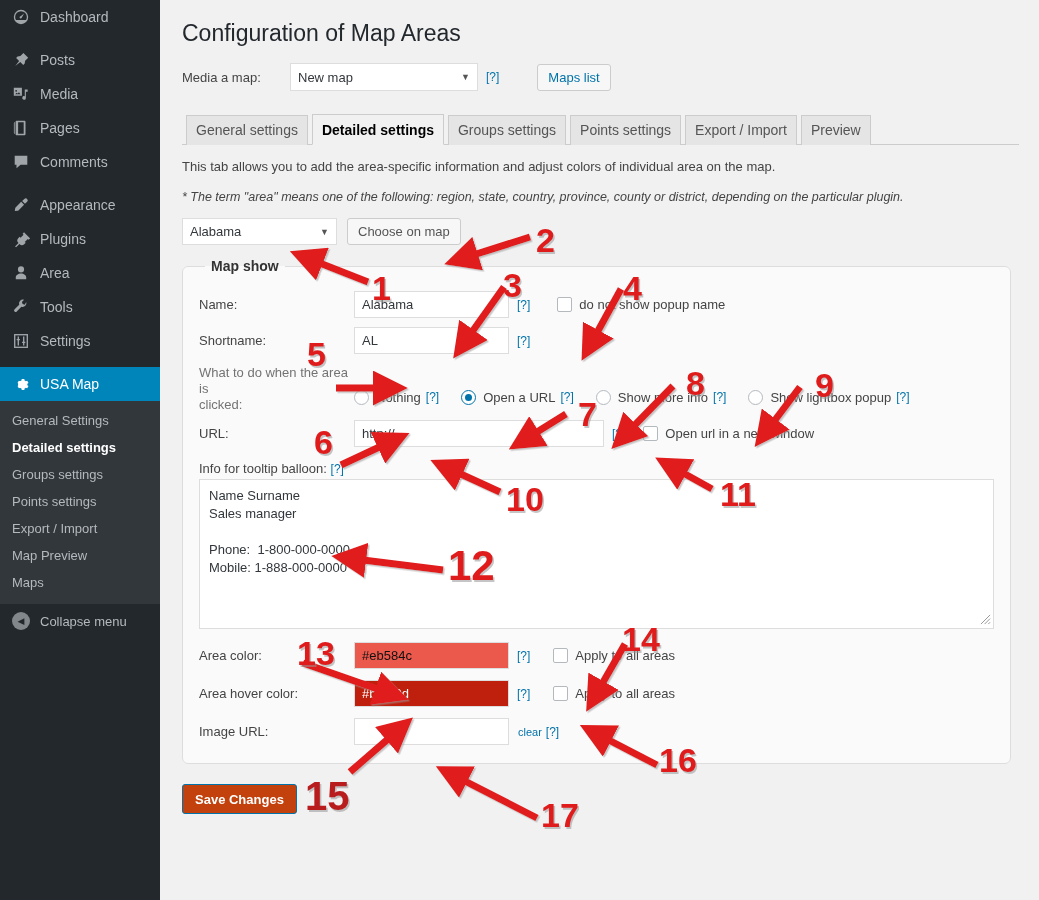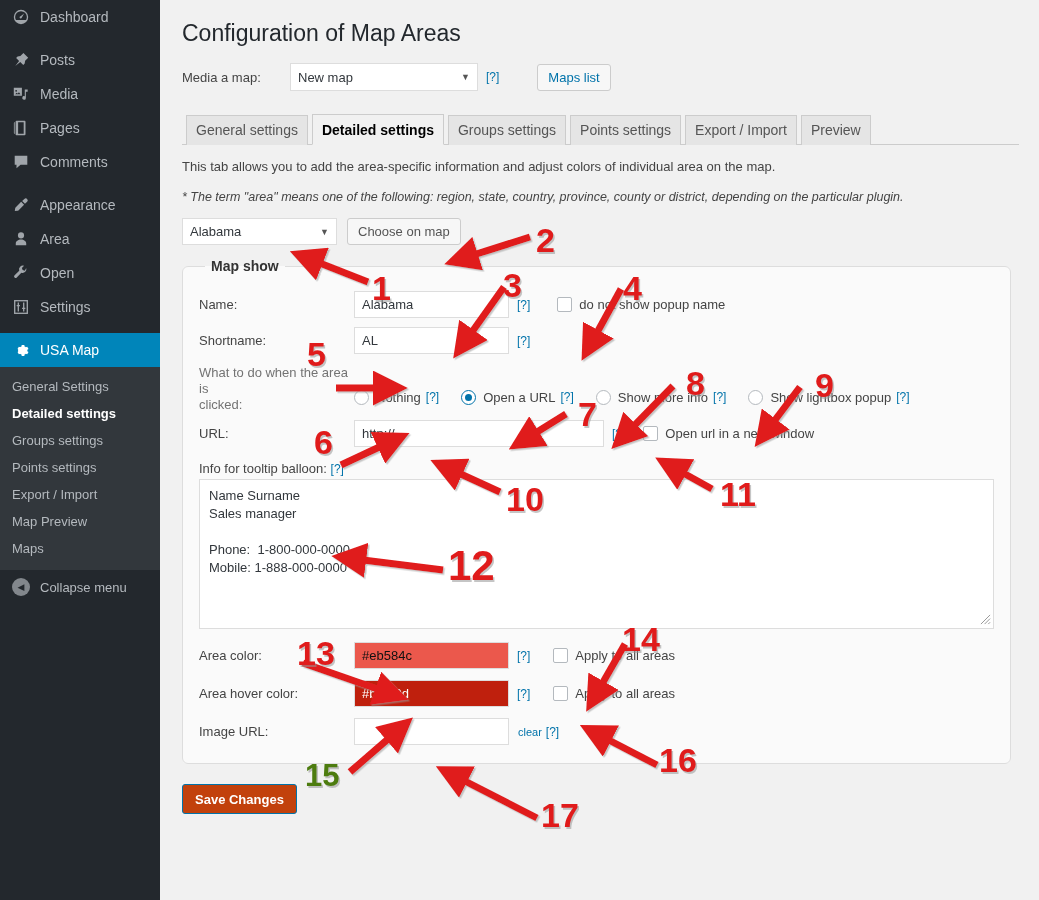--- a/index.html
+++ b/index.html
@@ -250,38 +250,46 @@
 
   <div class="menu-item">
     <span class="mi-ico">
       <svg width="18" height="18" viewBox="0 0 20 20" fill="currentColor">
           <path d="M16.8 3.2a2.2 2.2 0 0 0-3.1 0l-2.4 2.4 3.1 3.1 2.4-2.4a2.2 2.2 0 0 0 0-3.1zM10.2 6.5l-6 6c-.4.4-.6.9-.7 1.4l-.4 2.9 2.9-.4c.5-.1 1-.3 1.4-.7l6-6-3.2-3.2z"></path>
         </svg>
     </span>
     <span>Appearance</span>
   </div>
 
+  <div class="menu-item">
+    <span class="mi-ico">
+      <svg width="18" height="18" viewBox="0 0 20 20" fill="currentColor">
+          <path d="M13.4 2.6 11.8 4.2l1 1-3.3 3.3-1-1-1.6 1.6a3.8 3.8 0 0 0 .3 5.3l-3.8 3.8 1.1 1.1 3.8-3.8a3.8 3.8 0 0 0 5.3.3l1.6-1.6-1-1 3.3-3.3 1 1 1.6-1.6-5.7-5.7z"></path>
+        </svg>
+    </span>
+    <span>Plugins</span>
+  </div>
 
   <div class="menu-item">
     <span class="mi-ico">
       <svg width="18" height="18" viewBox="0 0 20 20" fill="currentColor">
           <circle cx="10" cy="6" r="3.4"></circle>
           <path d="M10 10.6c-3.2 0-5.8 1.9-5.8 4.3V17h11.6v-2.1c0-2.4-2.6-4.3-5.8-4.3z"></path>
         </svg>
     </span>
     <span>Area</span>
   </div>
 
   <div class="menu-item">
     <span class="mi-ico">
       <svg width="18" height="18" viewBox="0 0 20 20" fill="currentColor">
           <path d="M15.8 4.4a4.3 4.3 0 0 1-5.4 5.4l-5.1 5.1a1.7 1.7 0 1 1-2.4-2.4l5.1-5.1a4.3 4.3 0 0 1 5.4-5.4L11 4.4l.8 2.4 2.4.8 1.6-3.2z"></path>
         </svg>
     </span>
-    <span>Open</span>
+    <span>Tools</span>
   </div>
 
   <div class="menu-item">
     <span class="mi-ico">
       <svg width="18" height="18" viewBox="0 0 20 20" fill="none" stroke="currentColor" stroke-width="1.5">
           <rect x="3" y="3" width="14" height="14"></rect>
           <path d="M7 5v10M13 5v10M5.2 8.4h3.6M11.2 11.6h3.6"></path>
         </svg>
     </span>
     <span>Settings</span>
@@ -482,16 +490,16 @@
     <div class="ann-num" style="left: 307px; top: 337px; font-size: 34px; color: rgb(224, 27, 27);">5</div>
     <div class="ann-num" style="left: 314px; top: 425px; font-size: 34px; color: rgb(224, 27, 27);">6</div>
     <div class="ann-num" style="left: 578px; top: 397px; font-size: 34px; color: rgb(224, 27, 27);">7</div>
     <div class="ann-num" style="left: 686px; top: 366px; font-size: 34px; color: rgb(224, 27, 27);">8</div>
     <div class="ann-num" style="left: 815px; top: 368px; font-size: 34px; color: rgb(224, 27, 27);">9</div>
     <div class="ann-num" style="left: 506px; top: 482px; font-size: 34px; color: rgb(224, 27, 27);">10</div>
     <div class="ann-num" style="left: 720px; top: 477px; font-size: 34px; color: rgb(224, 27, 27);">11</div>
     <div class="ann-num" style="left: 448px; top: 545px; font-size: 42px; color: rgb(224, 27, 27);">12</div>
     <div class="ann-num" style="left: 297px; top: 636px; font-size: 34px; color: rgb(224, 27, 27);">13</div>
     <div class="ann-num" style="left: 622px; top: 622px; font-size: 34px; color: rgb(224, 27, 27);">14</div>
-    <div class="ann-num" style="left: 305px; top: 760px; font-size: 31px; color: #4d7c0f;">15</div>
+    <div class="ann-num" style="left: 305px; top: 776px; font-size: 40px; color: #b91c1c;">15</div>
     <div class="ann-num" style="left: 659px; top: 743px; font-size: 34px; color: rgb(224, 27, 27);">16</div>
     <div class="ann-num" style="left: 541px; top: 798px; font-size: 34px; color: rgb(224, 27, 27);">17</div>
   </div>
 
 </body></html>

